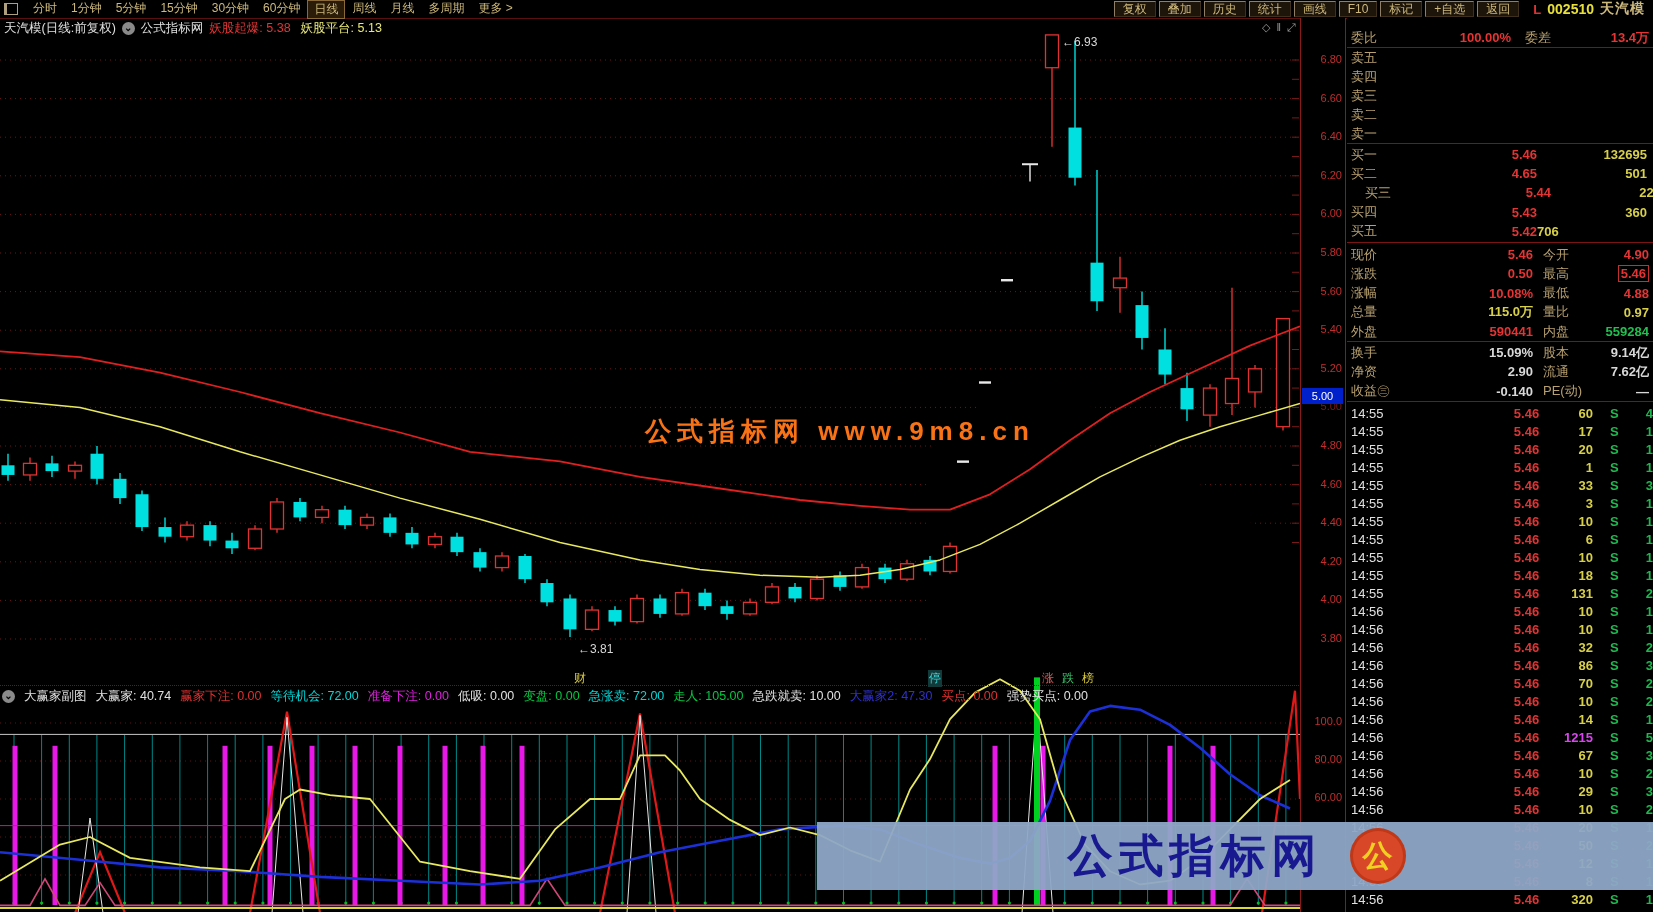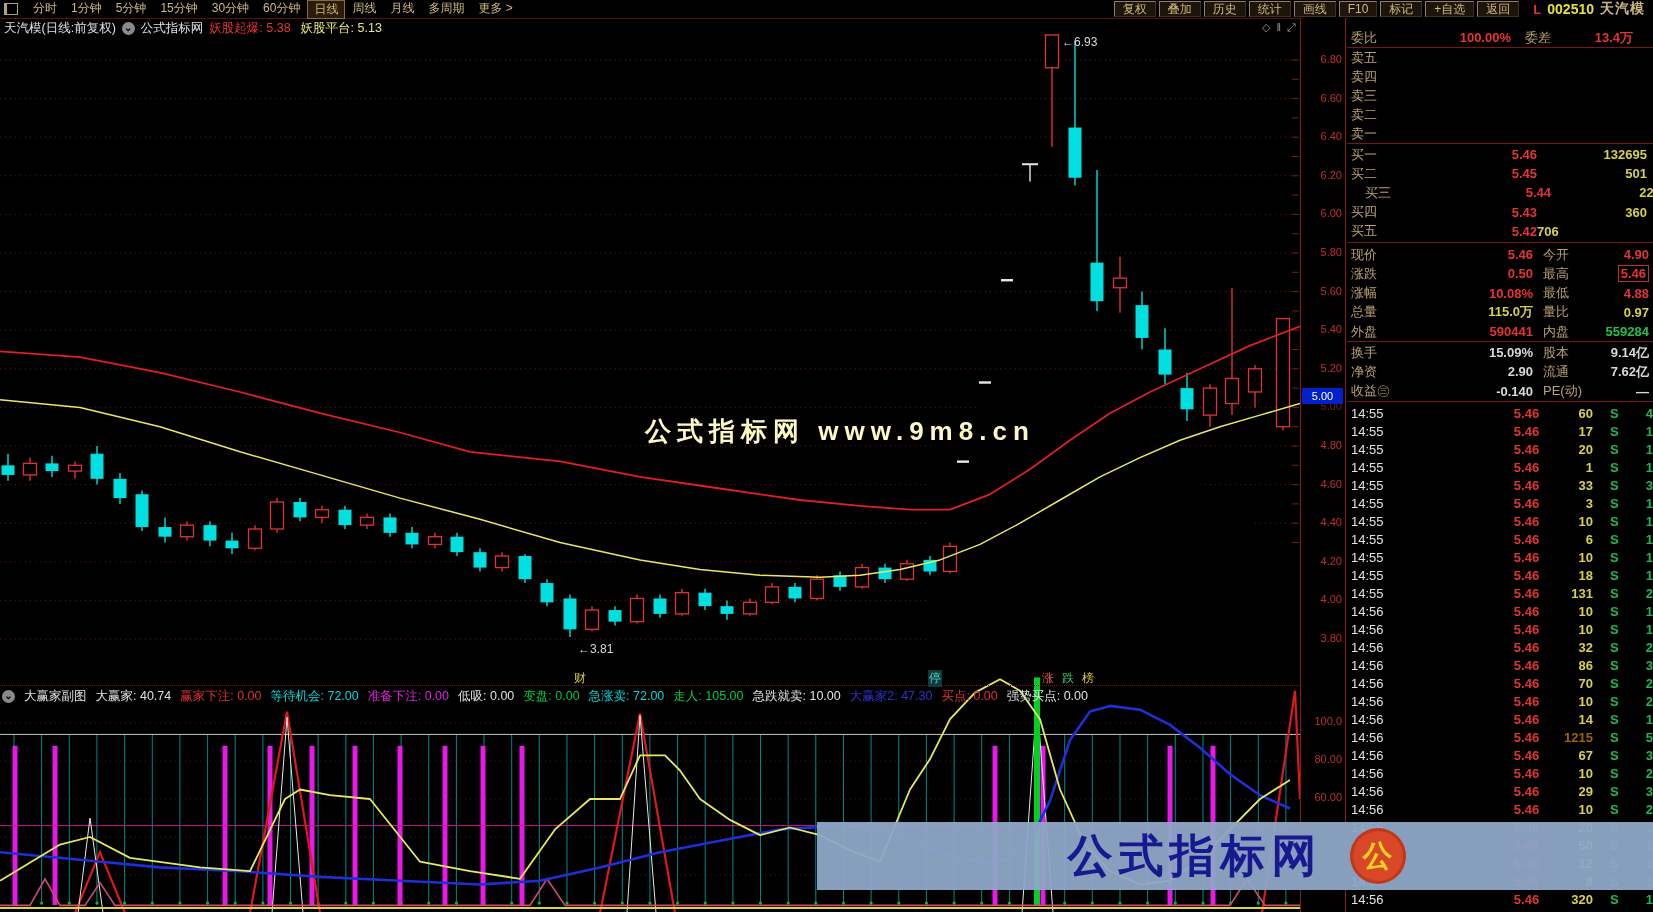--- a/index.html
+++ b/index.html
@@ -37,35 +37,35 @@
   #close-box{position:absolute;left:1px;top:370px;width:41px;height:16px;background:#0020cc;color:#fff;
              font-size:11px;text-align:center;line-height:16px;z-index:6;}
   
   #rpanel{position:absolute;left:1347px;top:18px;width:306px;height:894px;background:#000;z-index:10;
           font-size:13px;color:#b8a070;}
   .prow{position:absolute;left:0;width:306px;height:19px;display:flex;align-items:center;}
   .rdiv{position:absolute;left:0;width:306px;height:1px;background:#7a1515;}
   .lbl{color:#b8a070;}
   .num{font-weight:bold;}
   .red{color:#e43434;} .grn{color:#20c050;} .yel{color:#d8d048;} .wht{color:#d8d8d8;}
-  .pur{color:#a16207;}
+  .pur{color:#d946ef;}
   .hibox{border:1px solid #c23030;padding:0 2px;}
   .trow{position:absolute;left:0;width:306px;height:18px;display:flex;align-items:center;font-size:13px;}
   .tc-t{width:46px;padding-left:4px;color:#e0e0e0;}
   .tc-p{width:150px;text-align:right;color:#e03434;font-weight:bold;}
   .tc-v{width:56px;text-align:right;font-weight:bold;}
   .tc-f{width:28px;text-align:center;color:#1fb84f;font-weight:bold;margin-left:8px;}
   .tc-e{color:#1fb84f;font-weight:bold;margin-left:18px;}
   
   .evlbl{position:absolute;top:670px;font-size:12px;z-index:6;}
   
   #subhdr{position:absolute;left:2px;top:688px;width:1340px;height:17px;display:flex;gap:9px;
           align-items:center;font-size:12.5px;white-space:nowrap;z-index:6;color:#e0e0e0;}
   
-  #faintwm{position:absolute;left:645px;top:414px;color:#fef9c3;font-size:26px;font-weight:bold;
+  #faintwm{position:absolute;left:645px;top:414px;color:#f97316;font-size:26px;font-weight:bold;
            letter-spacing:6px;z-index:2;}
   
   #banner{position:absolute;left:817px;top:822px;width:836px;height:68px;background:rgba(142,166,198,0.95);
           z-index:50;display:flex;align-items:center;justify-content:center;gap:30px;}
   #banner .site{color:#181890;font-size:45px;font-weight:bold;letter-spacing:6px;
                 font-family:"Liberation Sans",sans-serif;}
   #banner .logo{width:50px;height:50px;border-radius:50%;background:#d84828;color:#f0d020;
                 font-size:30px;font-weight:bold;text-align:center;line-height:50px;
                 box-shadow:0 0 0 3px #c03818;}
   #banner .url{color:#fff;font-size:46px;font-weight:bold;letter-spacing:2px;
@@ -323,21 +323,21 @@
     <div class="ptick" style="top: 697px;">100.0</div>
     <div class="ptick" style="top: 735px;">80.00</div>
     <div class="ptick" style="top: 773px;">60.00</div>
   </div>
 
 <div id="rpanel">
     <div class="prow" style="top: 10px;">
       <span class="lbl" style="padding-left: 4px; width: 48px;">委比</span>
       <span class="red num" style="width: 112px; text-align: right;">100.00%</span>
       <span class="lbl" style="padding-left: 14px; width: 52px;">委差</span>
-      <span class="red num" style="flex: 1 1 0%; text-align: right; padding-right: 20px;">13.4万</span>
+      <span class="red num" style="flex: 1 1 0%; text-align: right; padding-right: 4px;">13.4万</span>
     </div>
     <div class="rdiv" style="top: 29px;"></div>
     <div class="prow" style="top: 30px;">
       <span class="lbl" style="padding-left: 4px; width: 60px;">卖五</span>
       <span class="red num" style="width: 126px; text-align: right;"></span>
       <span class="yel num" style="flex: 1 1 0%; text-align: right; padding-right: 6px;"></span>
     </div>
     <div class="prow" style="top: 49.2px;">
       <span class="lbl" style="padding-left: 4px; width: 60px;">卖四</span>
       <span class="red num" style="width: 126px; text-align: right;"></span>
@@ -359,21 +359,21 @@
       <span class="yel num" style="flex: 1 1 0%; text-align: right; padding-right: 6px;"></span>
     </div>
     <div class="rdiv" style="top: 125px;"></div>
     <div class="prow" style="top: 127px;">
       <span class="lbl" style="padding-left: 4px; width: 60px;">买一</span>
       <span class="red num" style="width: 126px; text-align: right;">5.46</span>
       <span class="yel num" style="flex: 1 1 0%; text-align: right; padding-right: 6px;">132695</span>
     </div>
     <div class="prow" style="top: 146.2px;">
       <span class="lbl" style="padding-left: 4px; width: 60px;">买二</span>
-      <span class="red num" style="width: 126px; text-align: right;">5.45</span>
+      <span class="red num" style="width: 126px; text-align: right;">4.65</span>
       <span class="yel num" style="flex: 1 1 0%; text-align: right; padding-right: 6px;">501</span>
     </div>
     <div class="prow" style="top: 165.4px; margin-left: 14px;">
       <span class="lbl" style="padding-left: 4px; width: 60px;">买三</span>
       <span class="red num" style="width: 126px; text-align: right;">5.44</span>
       <span class="yel num" style="flex: 1 1 0%; text-align: right; padding-right: 6px;">223</span>
     </div>
     <div class="prow" style="top: 184.6px;">
       <span class="lbl" style="padding-left: 4px; width: 60px;">买四</span>
       <span class="red num" style="width: 126px; text-align: right;">5.43</span>

